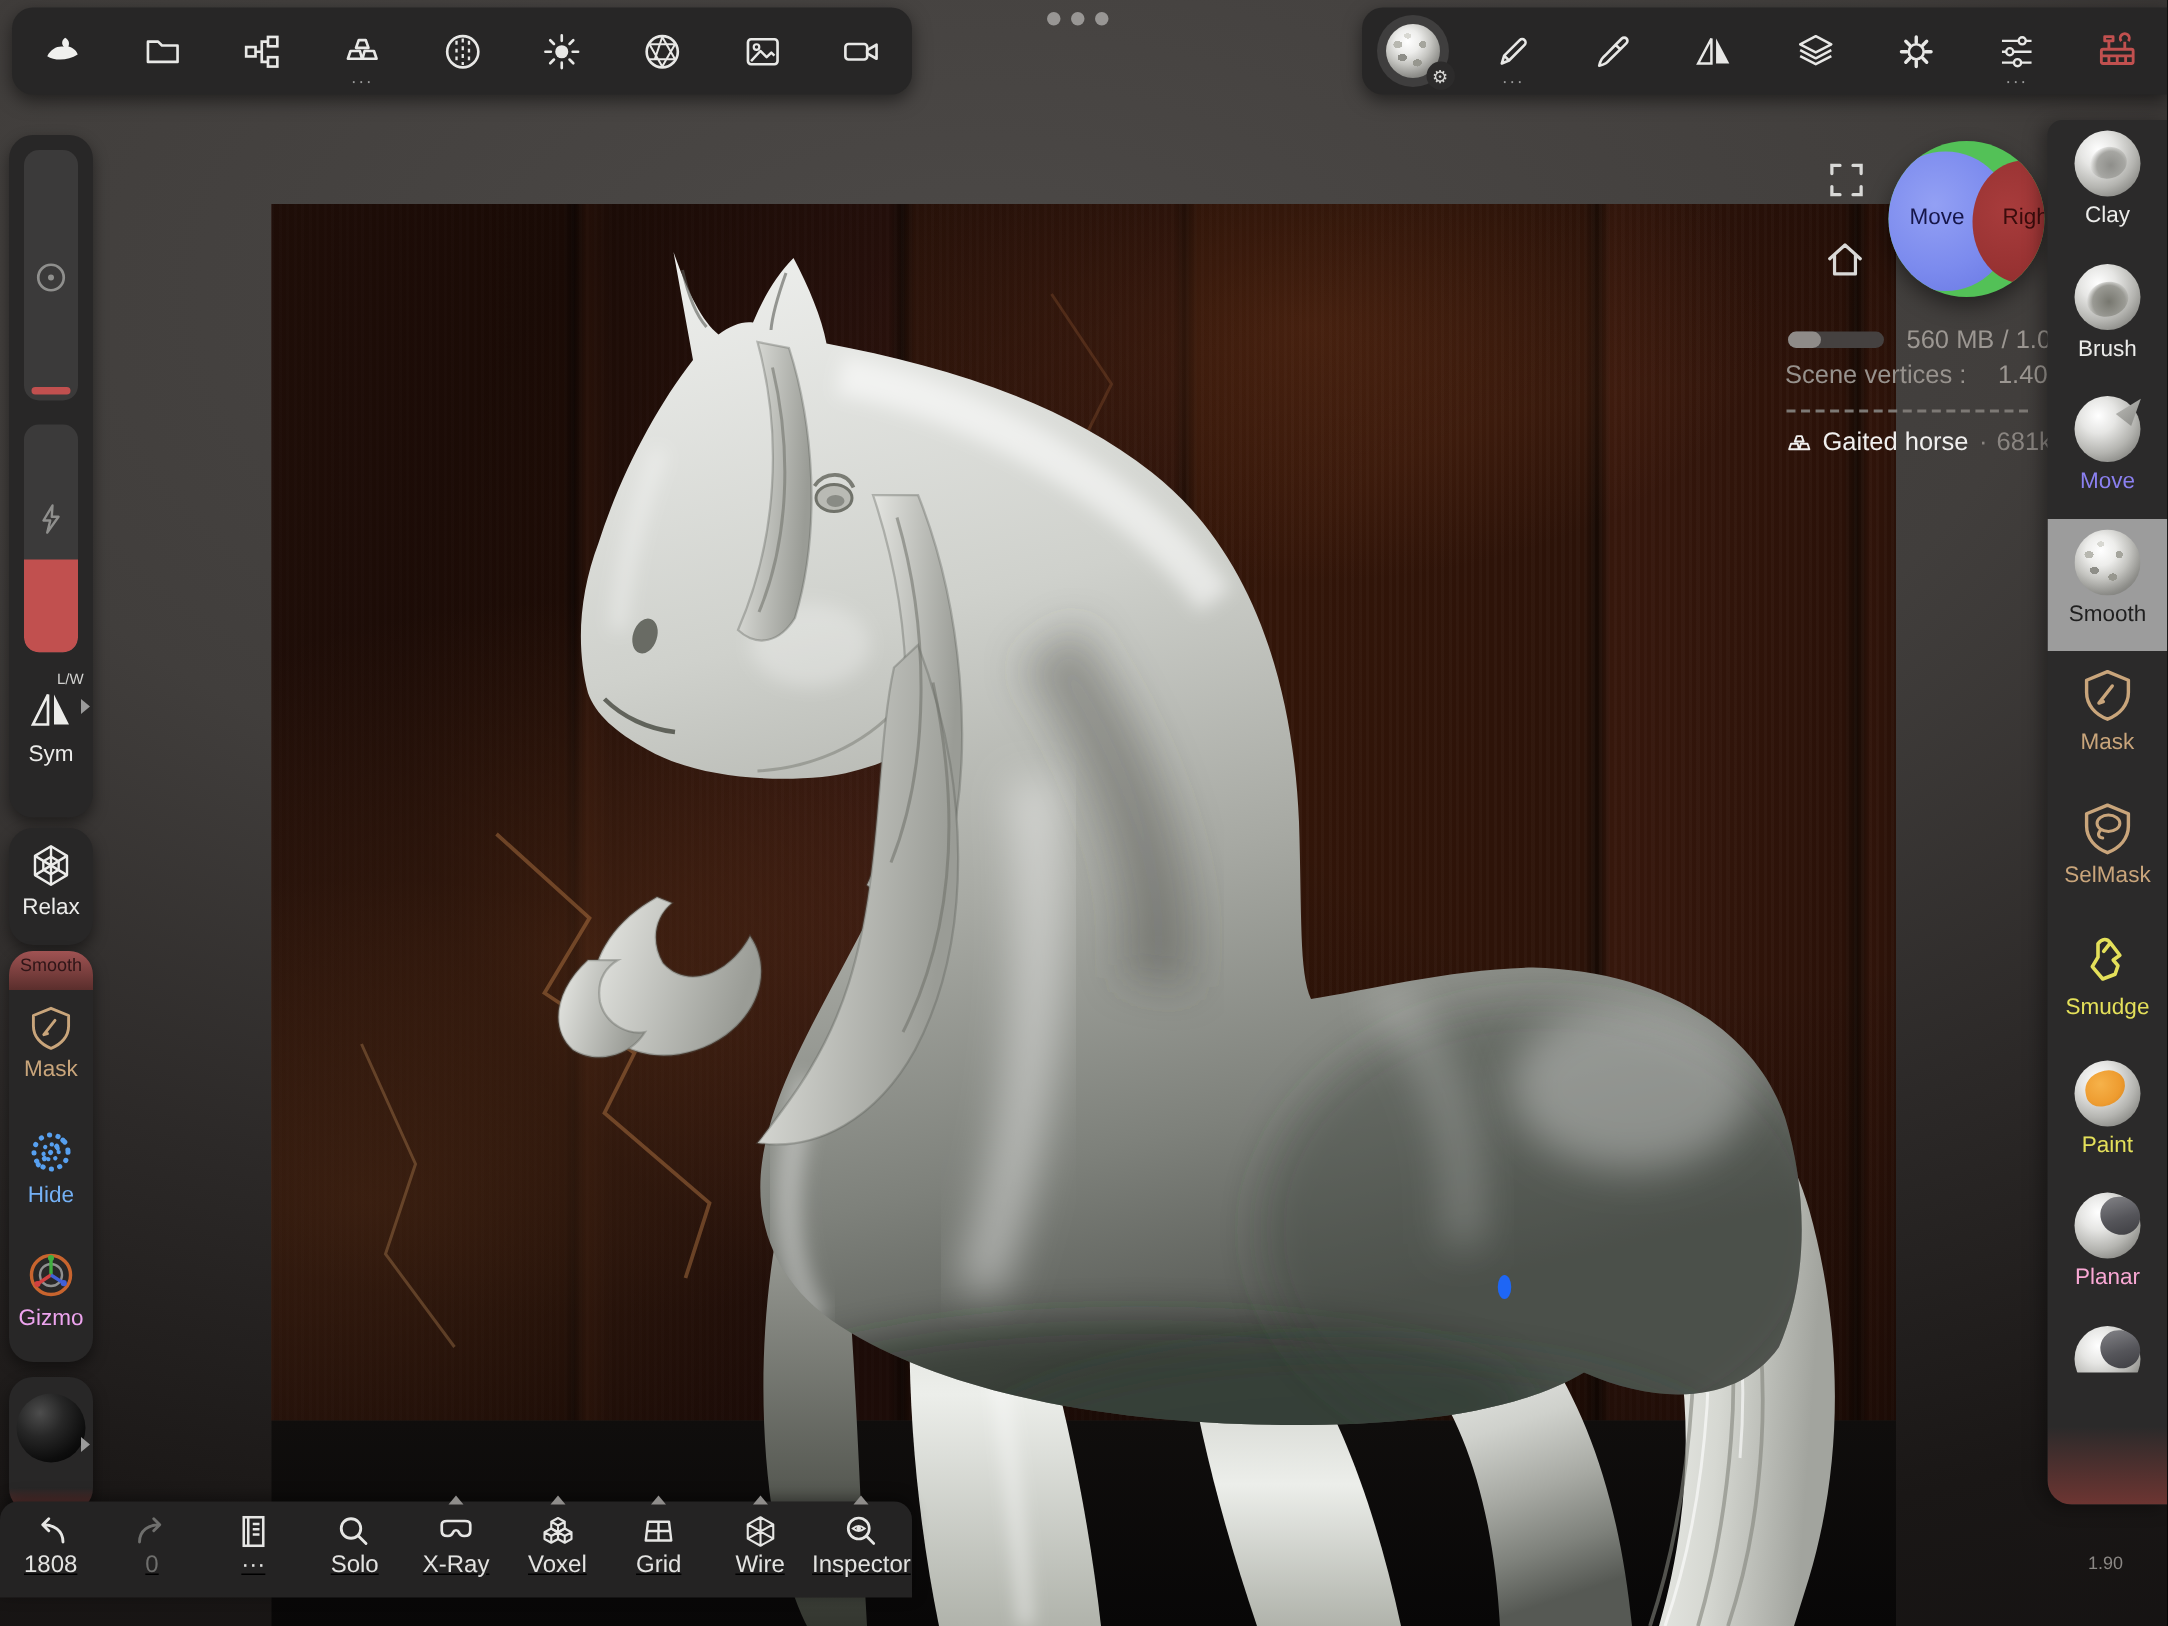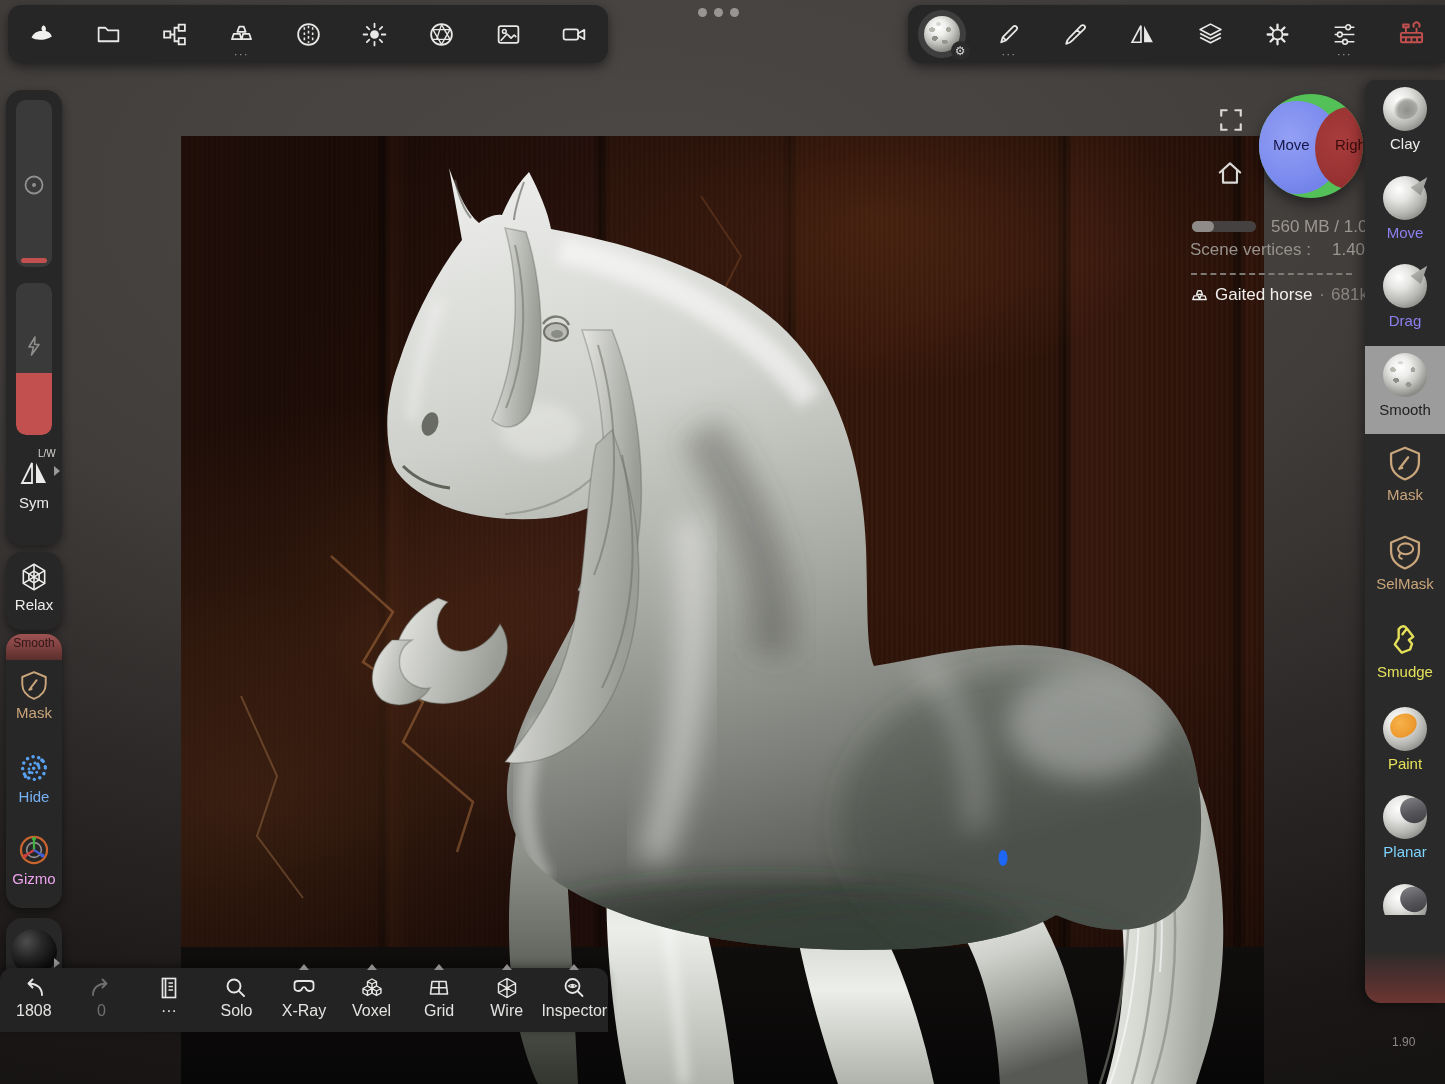--- a/index.html
+++ b/index.html
@@ -25,21 +25,21 @@
   .tb-item{flex:1;height:100%;display:flex;align-items:center;justify-content:center;position:relative;}
   .more{position:absolute;bottom:3px;left:50%;transform:translateX(-50%);color:#9b9b9b;font-size:12px;letter-spacing:1px;line-height:1;}
   .dots{left:698px;top:8px;display:flex;gap:7px;z-index:5;}
   .dots i{width:9px;height:9px;border-radius:50%;background:#989694;}
   
   .rpanel{left:1365px;top:80px;width:80px;height:923px;background:#2b2a2a;border-radius:10px 0 0 16px;z-index:6;box-shadow:-4px 2px 12px rgba(0,0,0,.35);display:flex;flex-direction:column;overflow:hidden;}
   .tool{height:88.5px;flex:none;display:flex;flex-direction:column;align-items:center;padding-top:7px;box-sizing:border-box;}
   .tool .lbl{margin-top:4px;font-size:15px;}
   .tool.partial{height:38px;overflow:hidden;}
   .tool.selected{background:#9c9c9c;}
-  .t-white{color:#ececea}.t-purple{color:#8b80f0}.t-gold{color:#c9a57b}.t-yellow{color:#e4e05a}.t-green{color:#7dd3fc}.t-dark{color:#1f1f1f}
+  .t-white{color:#ececea}.t-purple{color:#8b80f0}.t-gold{color:#c9a57b}.t-yellow{color:#e4e05a}.t-green{color:#f9a8d4}.t-dark{color:#1f1f1f}
   .rfade{position:absolute;left:0;right:0;bottom:0;height:52px;background:linear-gradient(180deg,rgba(150,60,55,0),rgba(150,60,55,.62));pointer-events:none;}
   
   .ball{width:44px;height:44px;border-radius:50%;position:relative;flex:none;
     background:radial-gradient(circle at 36% 30%, #ffffff 0%, #e6e6e4 28%, #b4b4b0 60%, #7a7a76 88%, #5e5e5a 100%);}
   .ball .dent{position:absolute;left:10px;top:11px;width:25px;height:21px;border-radius:50%;transform:rotate(-14deg);
     background:radial-gradient(circle at 55% 60%, #8e8e8a 0%, #a6a6a2 50%, rgba(166,166,162,0) 74%);}
   .ball.brush-b .dent{left:8px;top:12px;width:28px;height:23px;background:radial-gradient(circle at 52% 58%, #77776f 0%, #9a9a94 55%, rgba(154,154,148,0) 75%);}
   .ball .spike{position:absolute;right:-1px;top:1px;width:19px;height:19px;background:linear-gradient(135deg,#c2c2be,#868682);clip-path:polygon(96% 4%,8% 58%,62% 100%);}
   .ball.smooth-b{background:
     radial-gradient(5px 4px at 30% 62%, #8e8e88 60%, rgba(0,0,0,0) 61%),
@@ -72,21 +72,21 @@
   .sym-icon{position:absolute;left:13px;top:368px;}
   .sym-lbl{position:absolute;left:0;width:56px;top:404px;text-align:center;color:#ececea;font-size:15px;}
   .side-arrow{position:absolute;right:2px;width:0;height:0;border-top:5px solid transparent;border-bottom:5px solid transparent;border-left:6px solid #9a9a9a;}
   .pitem{display:flex;flex-direction:column;align-items:center;padding-top:9px;}
   .pitem .lbl{margin-top:3px;font-size:15px;}
   .smooth-head{height:26px;background:linear-gradient(180deg,#a05353 0%,#5a2e2c 100%);display:flex;align-items:flex-start;justify-content:center;}
   .smooth-head span{font-size:12px;color:#2f1517;margin-top:2px;}
   .p3 .pitem{height:82px;box-sizing:border-box;}
   .p4fade{position:absolute;left:0;right:0;bottom:0;height:16px;background:linear-gradient(180deg,rgba(160,60,55,0),rgba(160,60,55,.65));}
   
-  .bbar{left:0;top:968px;width:608px;height:64px;background:#242323;border-radius:12px 12px 0 0;z-index:6;display:flex;box-shadow:0 -2px 10px rgba(0,0,0,.4);}
+  .bbar{left:0;top:1001px;width:608px;height:64px;background:#242323;border-radius:12px 12px 0 0;z-index:6;display:flex;box-shadow:0 -2px 10px rgba(0,0,0,.4);text-decoration:underline;}
   .bitem{flex:1;display:flex;flex-direction:column;align-items:center;justify-content:flex-start;padding-top:7px;position:relative;}
   .bitem .lbl{font-size:16px;color:#e3e3e1;margin-top:1px;line-height:1.1;}
   .bitem.dim .lbl{color:#6f6f6d;}
   .caret{position:absolute;top:-4px;left:50%;transform:translateX(-50%);width:0;height:0;border-left:5px solid transparent;border-right:5px solid transparent;border-bottom:6px solid #8f8d8b;}
   
   .ovl{z-index:3;}
   .nav-sphere{left:1259px;top:94px;width:104px;height:104px;border-radius:50%;overflow:hidden;background:#53c157;box-shadow:0 6px 14px rgba(0,0,0,.45);z-index:3;}
   .nav-blue{position:absolute;left:-7px;top:7px;width:90px;height:93px;border-radius:50%;background:radial-gradient(circle at 42% 38%,#93a0f4 0%,#7c8bee 55%,#6776e2 100%);}
   .nav-red{position:absolute;right:-20px;top:13px;width:68px;height:82px;border-radius:50%;background:radial-gradient(circle at 35% 40%,#a83c3c,#8e2c2c);}
   .nav-front{position:absolute;left:14px;top:42px;font-size:15px;color:#16164a;}
@@ -383,30 +383,30 @@
   </div>
 
   <div class="abs rpanel">
     <div class="tool">
       <div class="ball">
           <div class="dent"></div>
         </div>
       <span class="lbl t-white">Clay</span>
     </div>
     <div class="tool">
+      <div class="ball brush-b">
+          <div class="dent"></div>
+        </div>
+      <span class="lbl t-white">Brush</span>
+    </div>
+    <div class="tool">
       <div class="ball">
           <div class="spike"></div>
         </div>
       <span class="lbl t-purple">Move</span>
-    </div>
-    <div class="tool">
-      <div class="ball">
-          <div class="spike"></div>
-        </div>
-      <span class="lbl t-purple">Drag</span>
     </div>
     <div class="tool selected">
       <div class="ball smooth-b"></div>
       <span class="lbl t-dark">Smooth</span>
     </div>
     <div class="tool">
       <svg width="38" height="38" viewBox="0 0 30 30" style="margin-top:3px">
         <path d="M15 3 L26 7.5 V14 C26 20.5 21.5 25.5 15 28 C8.5 25.5 4 20.5 4 14 V7.5 Z" fill="none" stroke="#c9a57b" stroke-width="1.8" stroke-linejoin="round"></path>
         <path d="M10.5 19.5 L17.5 10.5 M10.5 19.5 L12.8 18.8" stroke="#c9a57b" stroke-width="1.8" fill="none" stroke-linecap="round"></path>
       </svg>

